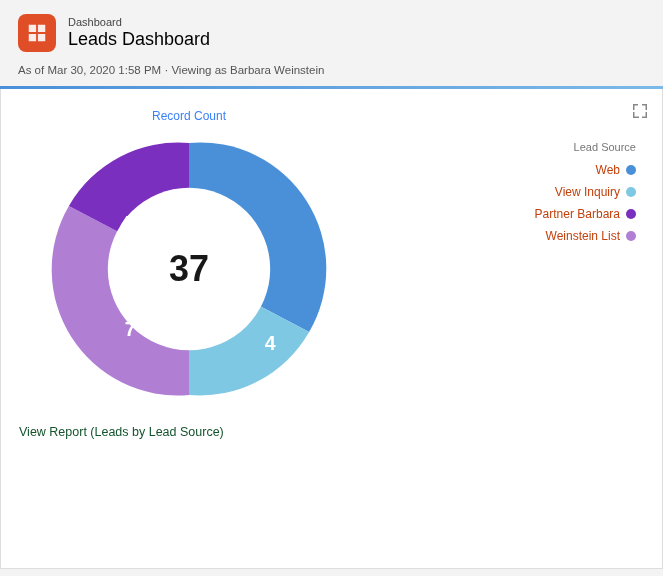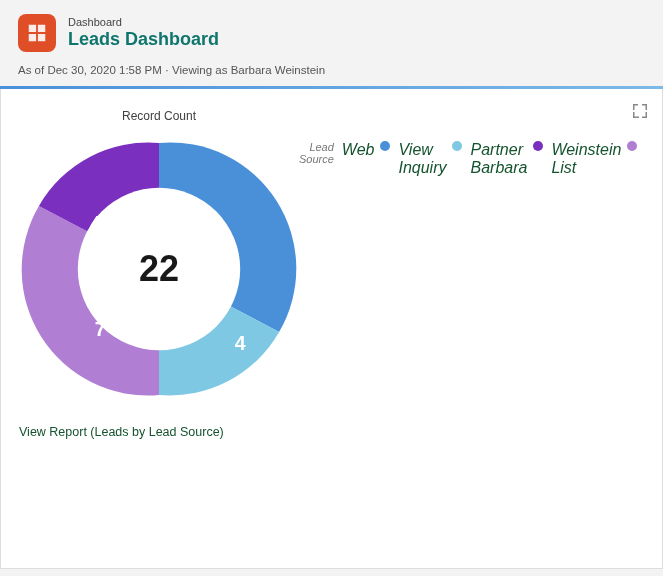--- a/index.html
+++ b/index.html
@@ -36,22 +36,22 @@
     }
 
     .header-text .small-label {
       font-size: 11px;
       color: #444;
       margin-bottom: 1px;
     }
 
     .header-text .big-title {
       font-size: 18px;
-      font-weight: 700;
-      color: #0f766e;
+      font-weight: 400;
+      color: #000000;
       line-height: 1.2;
     }
 
     .subheader {
       font-size: 11.5px;
       color: #555;
       padding: 0 18px 10px 18px;
     }
 
     .divider-top {
@@ -95,21 +95,21 @@
     .donut-container {
       position: relative;
       width: 340px;
       display: flex;
       flex-direction: column;
       align-items: center;
     }
 
     .record-count-label {
       font-size: 12px;
-      color: #404040;
+      color: #3b82f6;
       margin-bottom: 6px;
       text-align: right;
     }
 
     .donut-wrapper {
       position: relative;
       width: 280px;
       height: 280px;
     }
 
@@ -123,41 +123,40 @@
       top: 50%;
       left: 50%;
       transform: translate(-50%, -50%);
       font-size: 36px;
       font-weight: 700;
       color: #181818;
     }
 
     .legend {
       display: flex;
-      flex-direction: row;
+      flex-direction: column;
       gap: 8px;
       margin-top: 32px;
       margin-right: 8px;
-      font-style: italic;
     }
 
     .legend-title {
       font-size: 11px;
       color: #777;
       text-align: right;
       margin-bottom: 2px;
     }
 
     .legend-item {
       display: flex;
-      align-items: flex-start;
+      align-items: center;
       justify-content: flex-end;
       gap: 6px;
-      font-size: 16px;
-      color: #14532d;
+      font-size: 12px;
+      color: #c2410c;
     }
 
     .legend-dot {
       width: 10px;
       height: 10px;
       border-radius: 50%;
       flex-shrink: 0;
     }
 
     .view-report {
@@ -176,21 +175,21 @@
   <div class="header-icon">
     <svg viewBox="0 0 24 24">
       <path d="M3 3h8v8H3zm10 0h8v8h-8zM3 13h8v8H3zm10 0h8v8h-8z" opacity="0.9"></path>
     </svg>
   </div>
   <div class="header-text">
     <div class="small-label">Dashboard</div>
     <div class="big-title">Leads Dashboard</div>
   </div>
 </div>
-<div class="subheader">As of Dec 30, 2020 1:58 PM · Viewing as Barbara Weinstein</div>
+<div class="subheader">As of Mar 30, 2020 1:58 PM · Viewing as Barbara Weinstein</div>
 
 <div class="divider-top"></div>
 
 <div class="card">
 
   <div class="expand-icon" title="Expand">
     <svg width="16" height="16" viewBox="0 0 16 16" fill="#888">
       <path d="M1 1h5v1.5H2.5V7H1V1zm9 0h5v6h-1.5V2.5H10V1zM1 9h1.5v4.5H7V15H1V9zm9 4.5V15h5V9h-1.5v4.5H10z"></path>
     </svg>
   </div>
@@ -213,21 +212,21 @@
           <circle cx="100" cy="100" r="58" fill="white"></circle>
 
           <text x="138" y="72" text-anchor="middle" font-size="14" font-weight="700" fill="white">7</text>
 
           <text x="158" y="158" text-anchor="middle" font-size="14" font-weight="700" fill="white">4</text>
 
           <text x="58" y="148" text-anchor="middle" font-size="14" font-weight="700" fill="white">7</text>
 
           <text x="55" y="72" text-anchor="middle" font-size="14" font-weight="700" fill="white">4</text>
         </svg>
-        <div class="donut-center">22</div>
+        <div class="donut-center">37</div>
       </div>
     </div>
 
     <div class="legend">
       <div class="legend-title">Lead Source</div>
       <div class="legend-item">
         <span>Web</span>
         <span class="legend-dot" style="background:#4a90d9;"></span>
       </div>
       <div class="legend-item">

